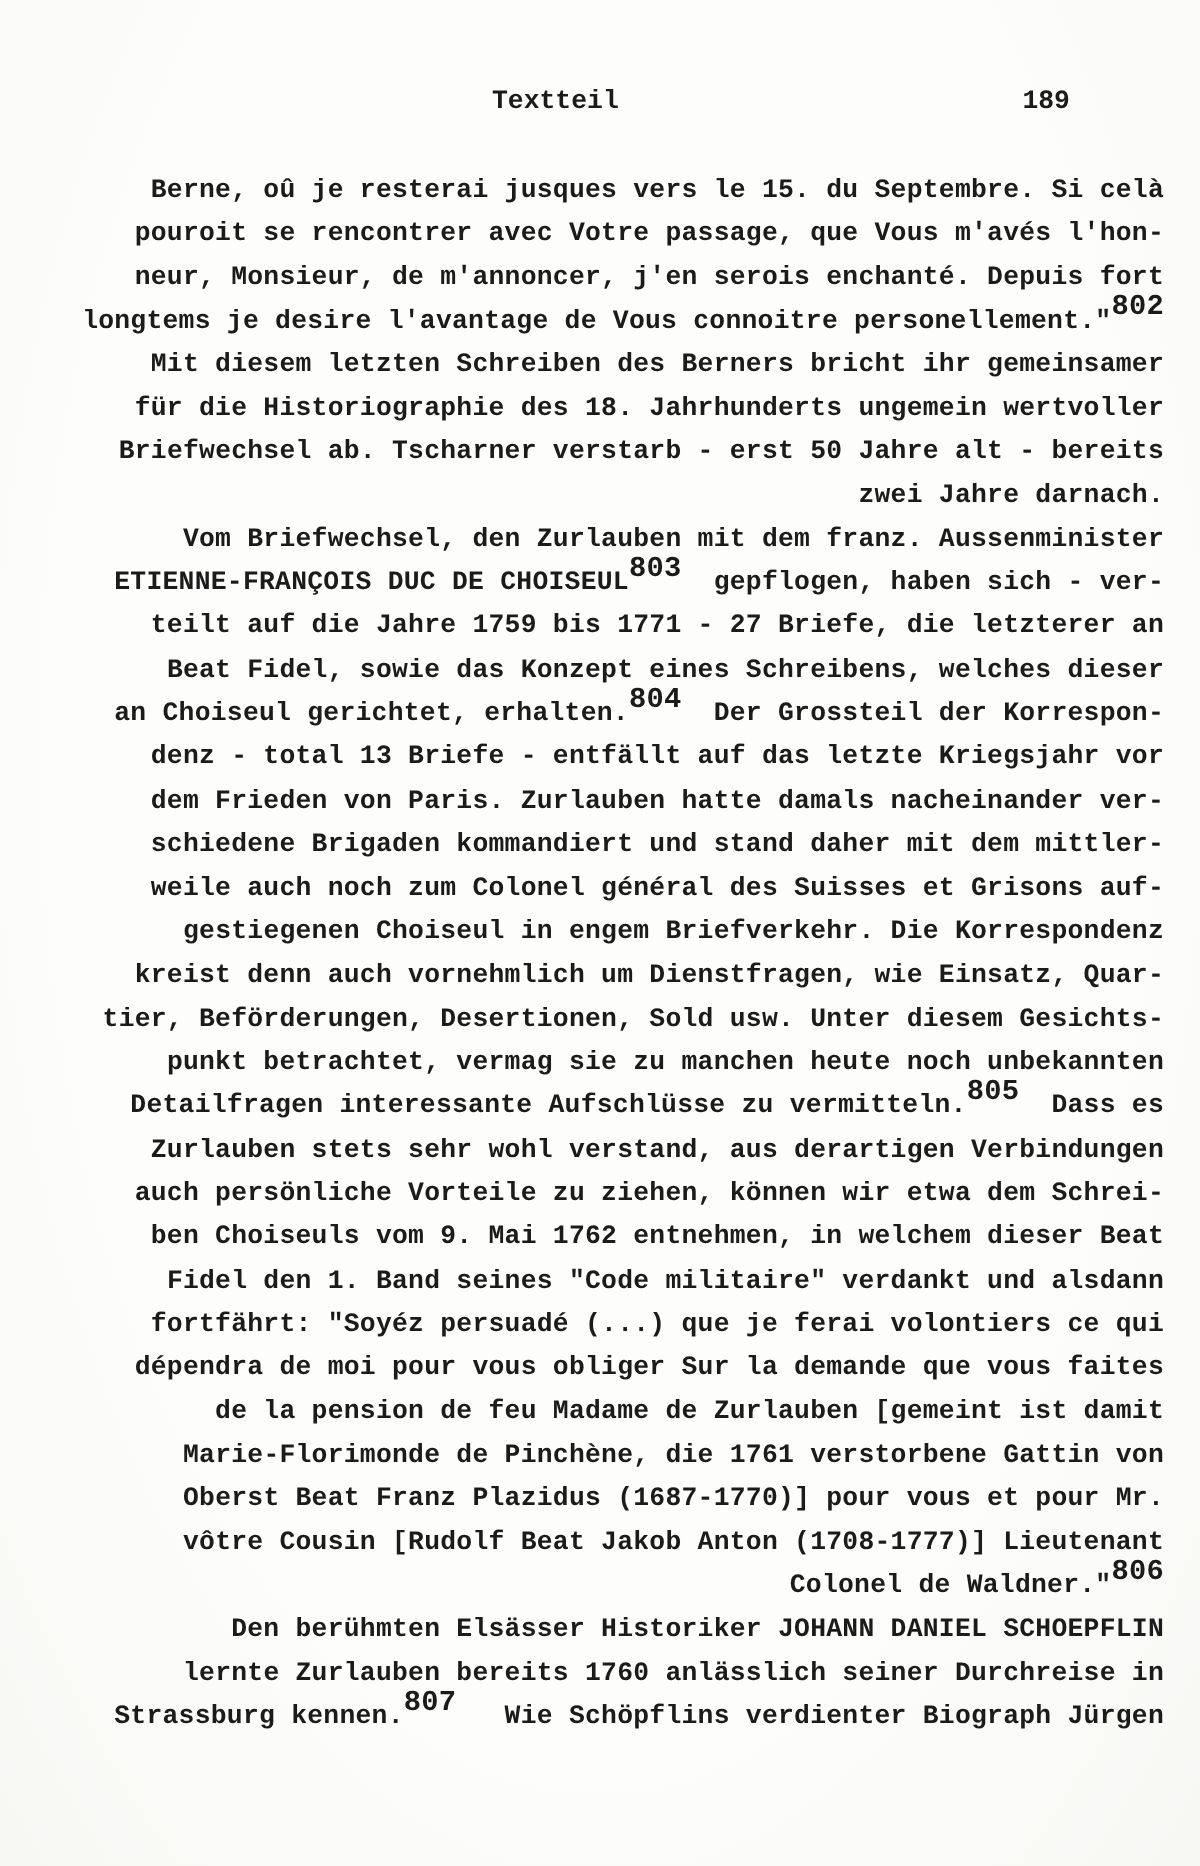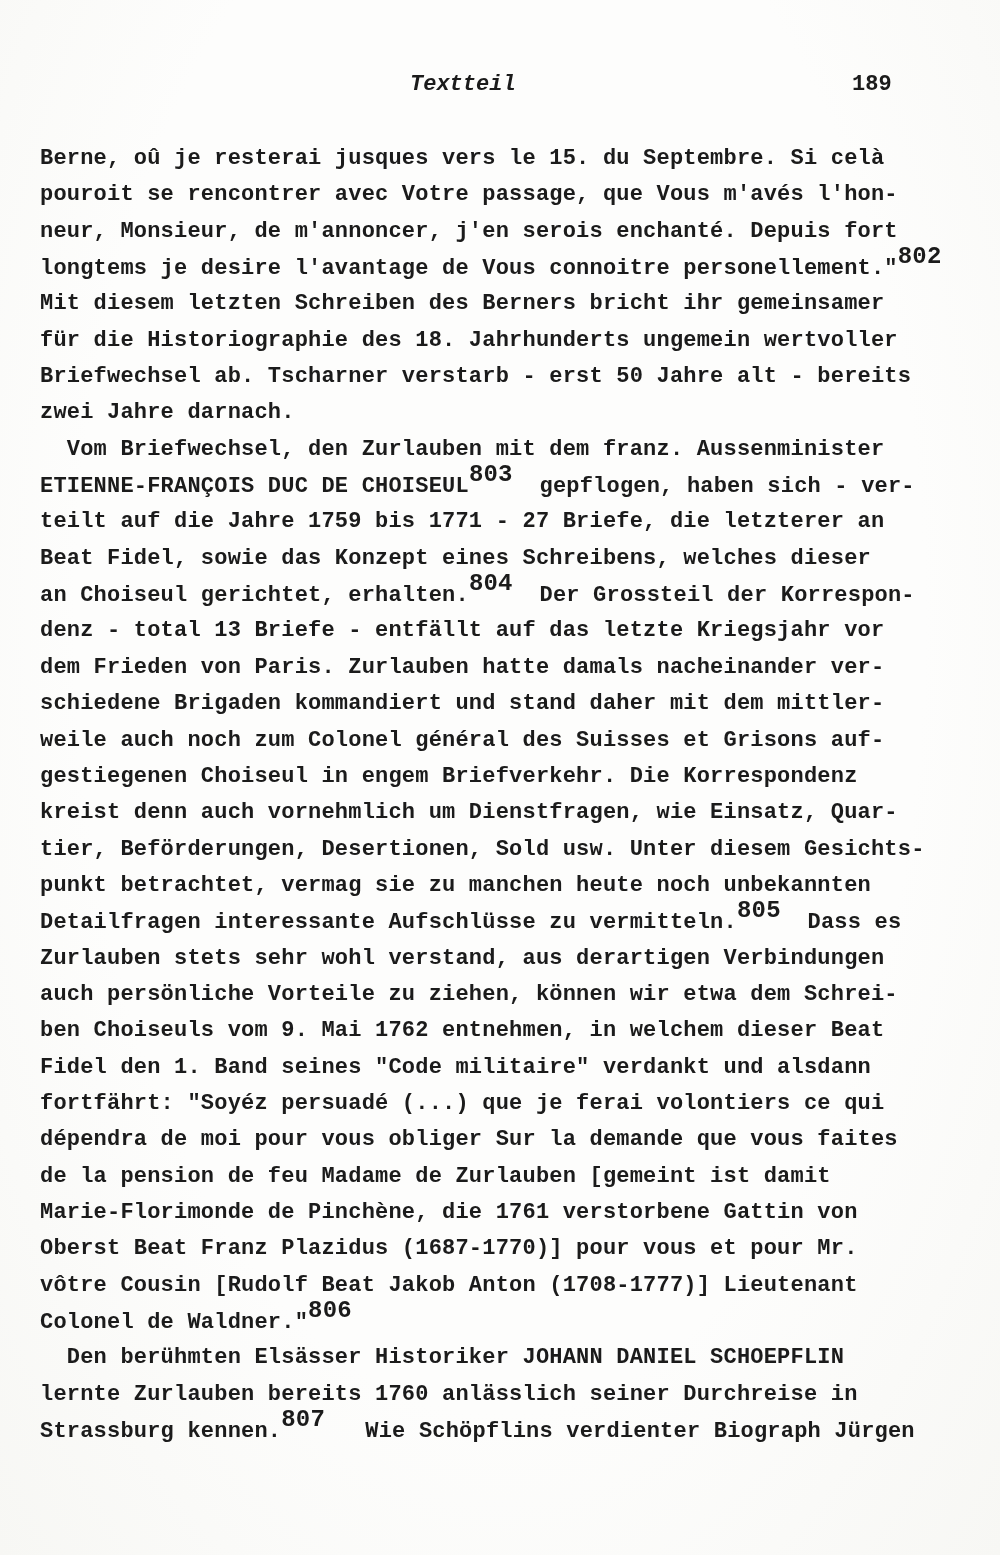--- a/index.html
+++ b/index.html
@@ -22,39 +22,39 @@
     left: 0;
     width: 1000px;
     height: 30px;
     font-size: 22px;
     line-height: 28px;
   }
   .running-title {
     position: absolute;
     left: 410px;
     top: 0;
-    font-style: italic;
   }
   .page-number {
     position: absolute;
     left: 852px;
     top: 0;
   }
   .page-body {
     position: absolute;
     left: 40px;
     top: 141px;
     width: 930px;
     font-size: 22px;
     line-height: 36.35px;
     white-space: pre;
     letter-spacing: 0.2px;
   }
   .line {
     height: 36.35px;
+    text-align: right;
   }
   .sup {
     position: relative;
     top: -0.45em;
     font-size: 24px;
   }
 </style>
 </head>
 <body>
 

